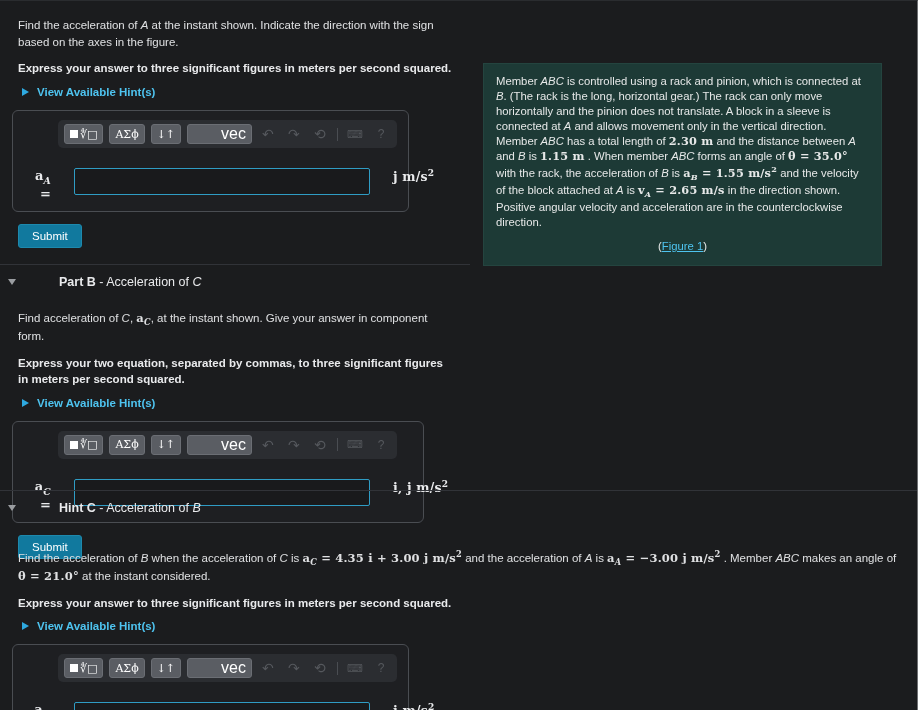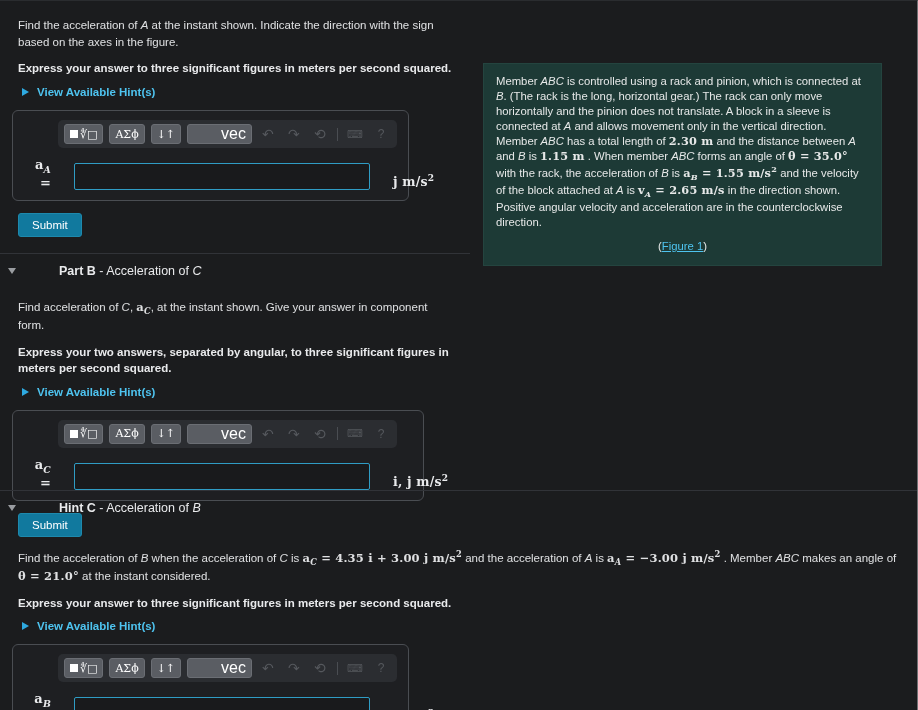--- a/index.html
+++ b/index.html
@@ -63,21 +63,21 @@
     cursor: pointer;
   }
   .mbtn.sq { gap: 2px; font-family: "DejaVu Sans", sans-serif; }
   .mbtn.small { font-size: 16px; font-family: Liberation Sans, sans-serif; padding-left: 33px; }
   .dimicon {
     color: #55585d; font-size: 14px; width: 20px; text-align: center;
     cursor: pointer; user-select: none;
   }
   .divider-v { width: 1px; height: 13px; background: #4a4d52; margin: 0 1px; }
 
-  .inputrow { display: flex; align-items: flex-end; margin-top: 9px; gap: 23px; }
+  .inputrow { display: flex; align-items: flex-start; margin-top: 20px; gap: 23px; }
   .varlabel { min-width: 26px; text-align: right; font-size: 13px; color: #e9eaec; }
   .ansinput {
     flex: 0 0 auto;
     height: 27px;
     background: #191a1c;
     border: 1px solid #2f9cc4;
     border-radius: 2px;
   }
   .units { font-size: 12.5px; color: #e9eaec; white-space: nowrap; }
 
@@ -179,21 +179,21 @@
           <b>Part B</b> - Acceleration of <i class="v">C</i>
         </span>
       </div>
     </div>
 
     <div style="padding:12px 18px 0 18px;">
       <div class="qtext">
         Find acceleration of <i class="v">C</i>, <span class="mth">a<sub class="mthi">C</sub></span>, at the instant shown. Give your answer in component form.
       </div>
       <div class="qtext bold" style="margin-top:10px;">
-        Express your two answers, separated by angular, to three significant figures in meters per second squared.
+        Express your two equation, separated by commas, to three significant figures in meters per second squared.
       </div>
       <div class="hint-row">
         <span class="tri-right"></span>
         <span class="hint-label">View Available Hint(s)</span>
       </div>
     </div>
 
     <div style="padding:12px 18px 0 12px;">
       <div class="ansbox" style="width:412px;">
         <div class="mathbar">

